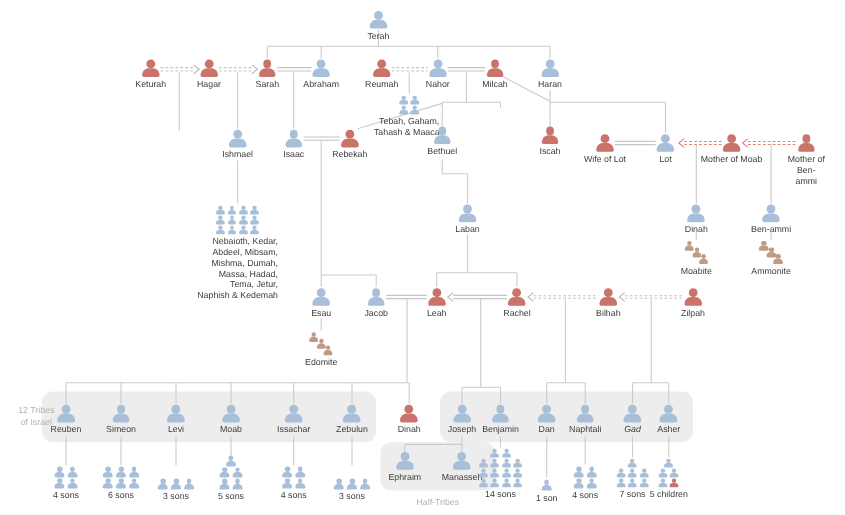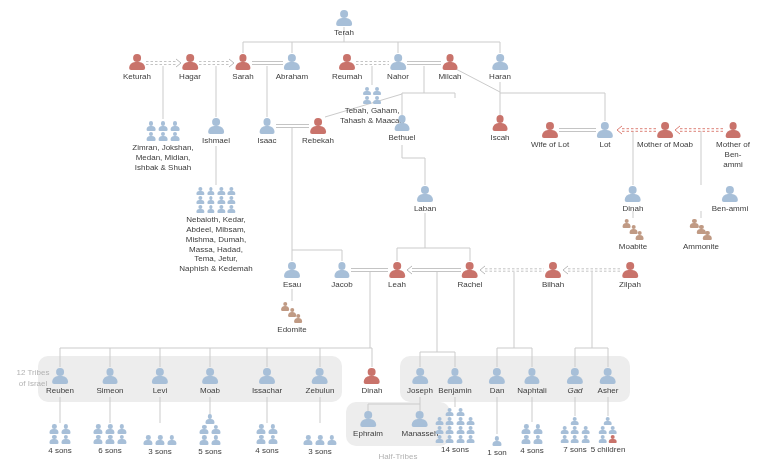--- a/index.html
+++ b/index.html
@@ -87,35 +87,20 @@
 
   <div class="node" style="left:137px;top:54px;"><span class="person lg female"></span><span class="lbl">Keturah</span></div>
   <div class="node" style="left:190px;top:54px;"><span class="person lg female"></span><span class="lbl">Hagar</span></div>
   <div class="node" style="left:243px;top:54px;"><span class="person lg female"></span><span class="lbl">Sarah</span></div>
   <div class="node" style="left:292px;top:54px;"><span class="person lg male"></span><span class="lbl">Abraham</span></div>
   <div class="node" style="left:347px;top:54px;"><span class="person lg female"></span><span class="lbl">Reumah</span></div>
   <div class="node" style="left:398px;top:54px;"><span class="person lg male"></span><span class="lbl">Nahor</span></div>
   <div class="node" style="left:450px;top:54px;"><span class="person lg female"></span><span class="lbl">Milcah</span></div>
   <div class="node" style="left:500px;top:54px;"><span class="person lg male"></span><span class="lbl">Haran</span></div>
 
-  <div class="grp" style="left:163px;top:120px;">
-    <div class="row">
-        <span class="person sm male"></span>
-        <span class="person sm male"></span>
-        <span class="person sm male"></span>
-      </div>
-    <div class="row">
-        <span class="person sm male"></span>
-        <span class="person sm male"></span>
-        <span class="person sm male"></span>
-      </div>
-    <span class="lbl">Zimran, Jokshan,
-Medan, Midian,
-Ishbak &amp; Shuah</span>
-  </div>
   <div class="node" style="left:216px;top:118px;"><span class="person lg male"></span><span class="lbl">Ishmael</span></div>
   <div class="node" style="left:267px;top:118px;"><span class="person lg male"></span><span class="lbl">Isaac</span></div>
   <div class="node" style="left:318px;top:118px;"><span class="person lg female"></span><span class="lbl">Rebekah</span></div>
   <div class="grp" style="left:372px;top:86px;">
     <div class="row">
         <span class="person xs male"></span>
         <span class="person xs male"></span>
       </div>
     <div class="row">
         <span class="person xs male"></span>
@@ -124,21 +109,21 @@
     <span class="lbl">Tebah, Gaham,
 Tahash &amp; Maacah</span>
   </div>
   <div class="node" style="left:402px;top:115px;"><span class="person lg male"></span><span class="lbl">Bethuel</span></div>
   <div class="node" style="left:500px;top:115px;"><span class="person lg female"></span><span class="lbl">Iscah</span></div>
   <div class="node" style="left:550px;top:122px;"><span class="person lg female"></span><span class="lbl">Wife of Lot</span></div>
   <div class="node" style="left:605px;top:122px;"><span class="person lg male"></span><span class="lbl">Lot</span></div>
   <div class="node" style="left:733px;top:122px;"><span class="person lg female"></span><span class="lbl">Mother of Ben-ammi</span></div>
   <div class="node" style="left:665px;top:122px;"><span class="person lg female"></span><span class="lbl">Mother of Moab</span></div>
 
-  <div class="grp" style="left:216px;top:186px;">
+  <div class="grp" style="left:216px;top:186px;text-align:right;">
     <div class="row">
         <span class="person xs male"></span>
         <span class="person xs male"></span>
         <span class="person xs male"></span>
         <span class="person xs male"></span>
       </div>
     <div class="row">
         <span class="person xs male"></span>
         <span class="person xs male"></span>
         <span class="person xs male"></span>
@@ -152,21 +137,21 @@
       </div>
     <span class="lbl">Nebaioth, Kedar,
 Abdeel, Mibsam,
 Mishma, Dumah,
 Massa, Hadad,
 Tema, Jetur,
 Naphish &amp; Kedemah</span>
   </div>
   <div class="node" style="left:425px;top:186px;"><span class="person lg male"></span><span class="lbl">Laban</span></div>
   <div class="node" style="left:633px;top:186px;"><span class="person lg male"></span><span class="lbl">Dinah</span></div>
-  <div class="node" style="left:730px;top:186px;"><span class="person lg male"></span><span class="lbl">Ben-ammi</span></div>
+  <div class="node" style="left:701px;top:186px;"><span class="person lg male"></span><span class="lbl">Ben-ammi</span></div>
   <div class="grp" style="left:633px;top:219px;">
     <div class="tri">
         <span class="person tan"></span>
         <span class="person tan"></span>
         <span class="person tan"></span>
       </div>
     <span class="lbl">Moabite</span>
   </div>
   <div class="grp" style="left:701px;top:219px;">
     <div class="tri">

